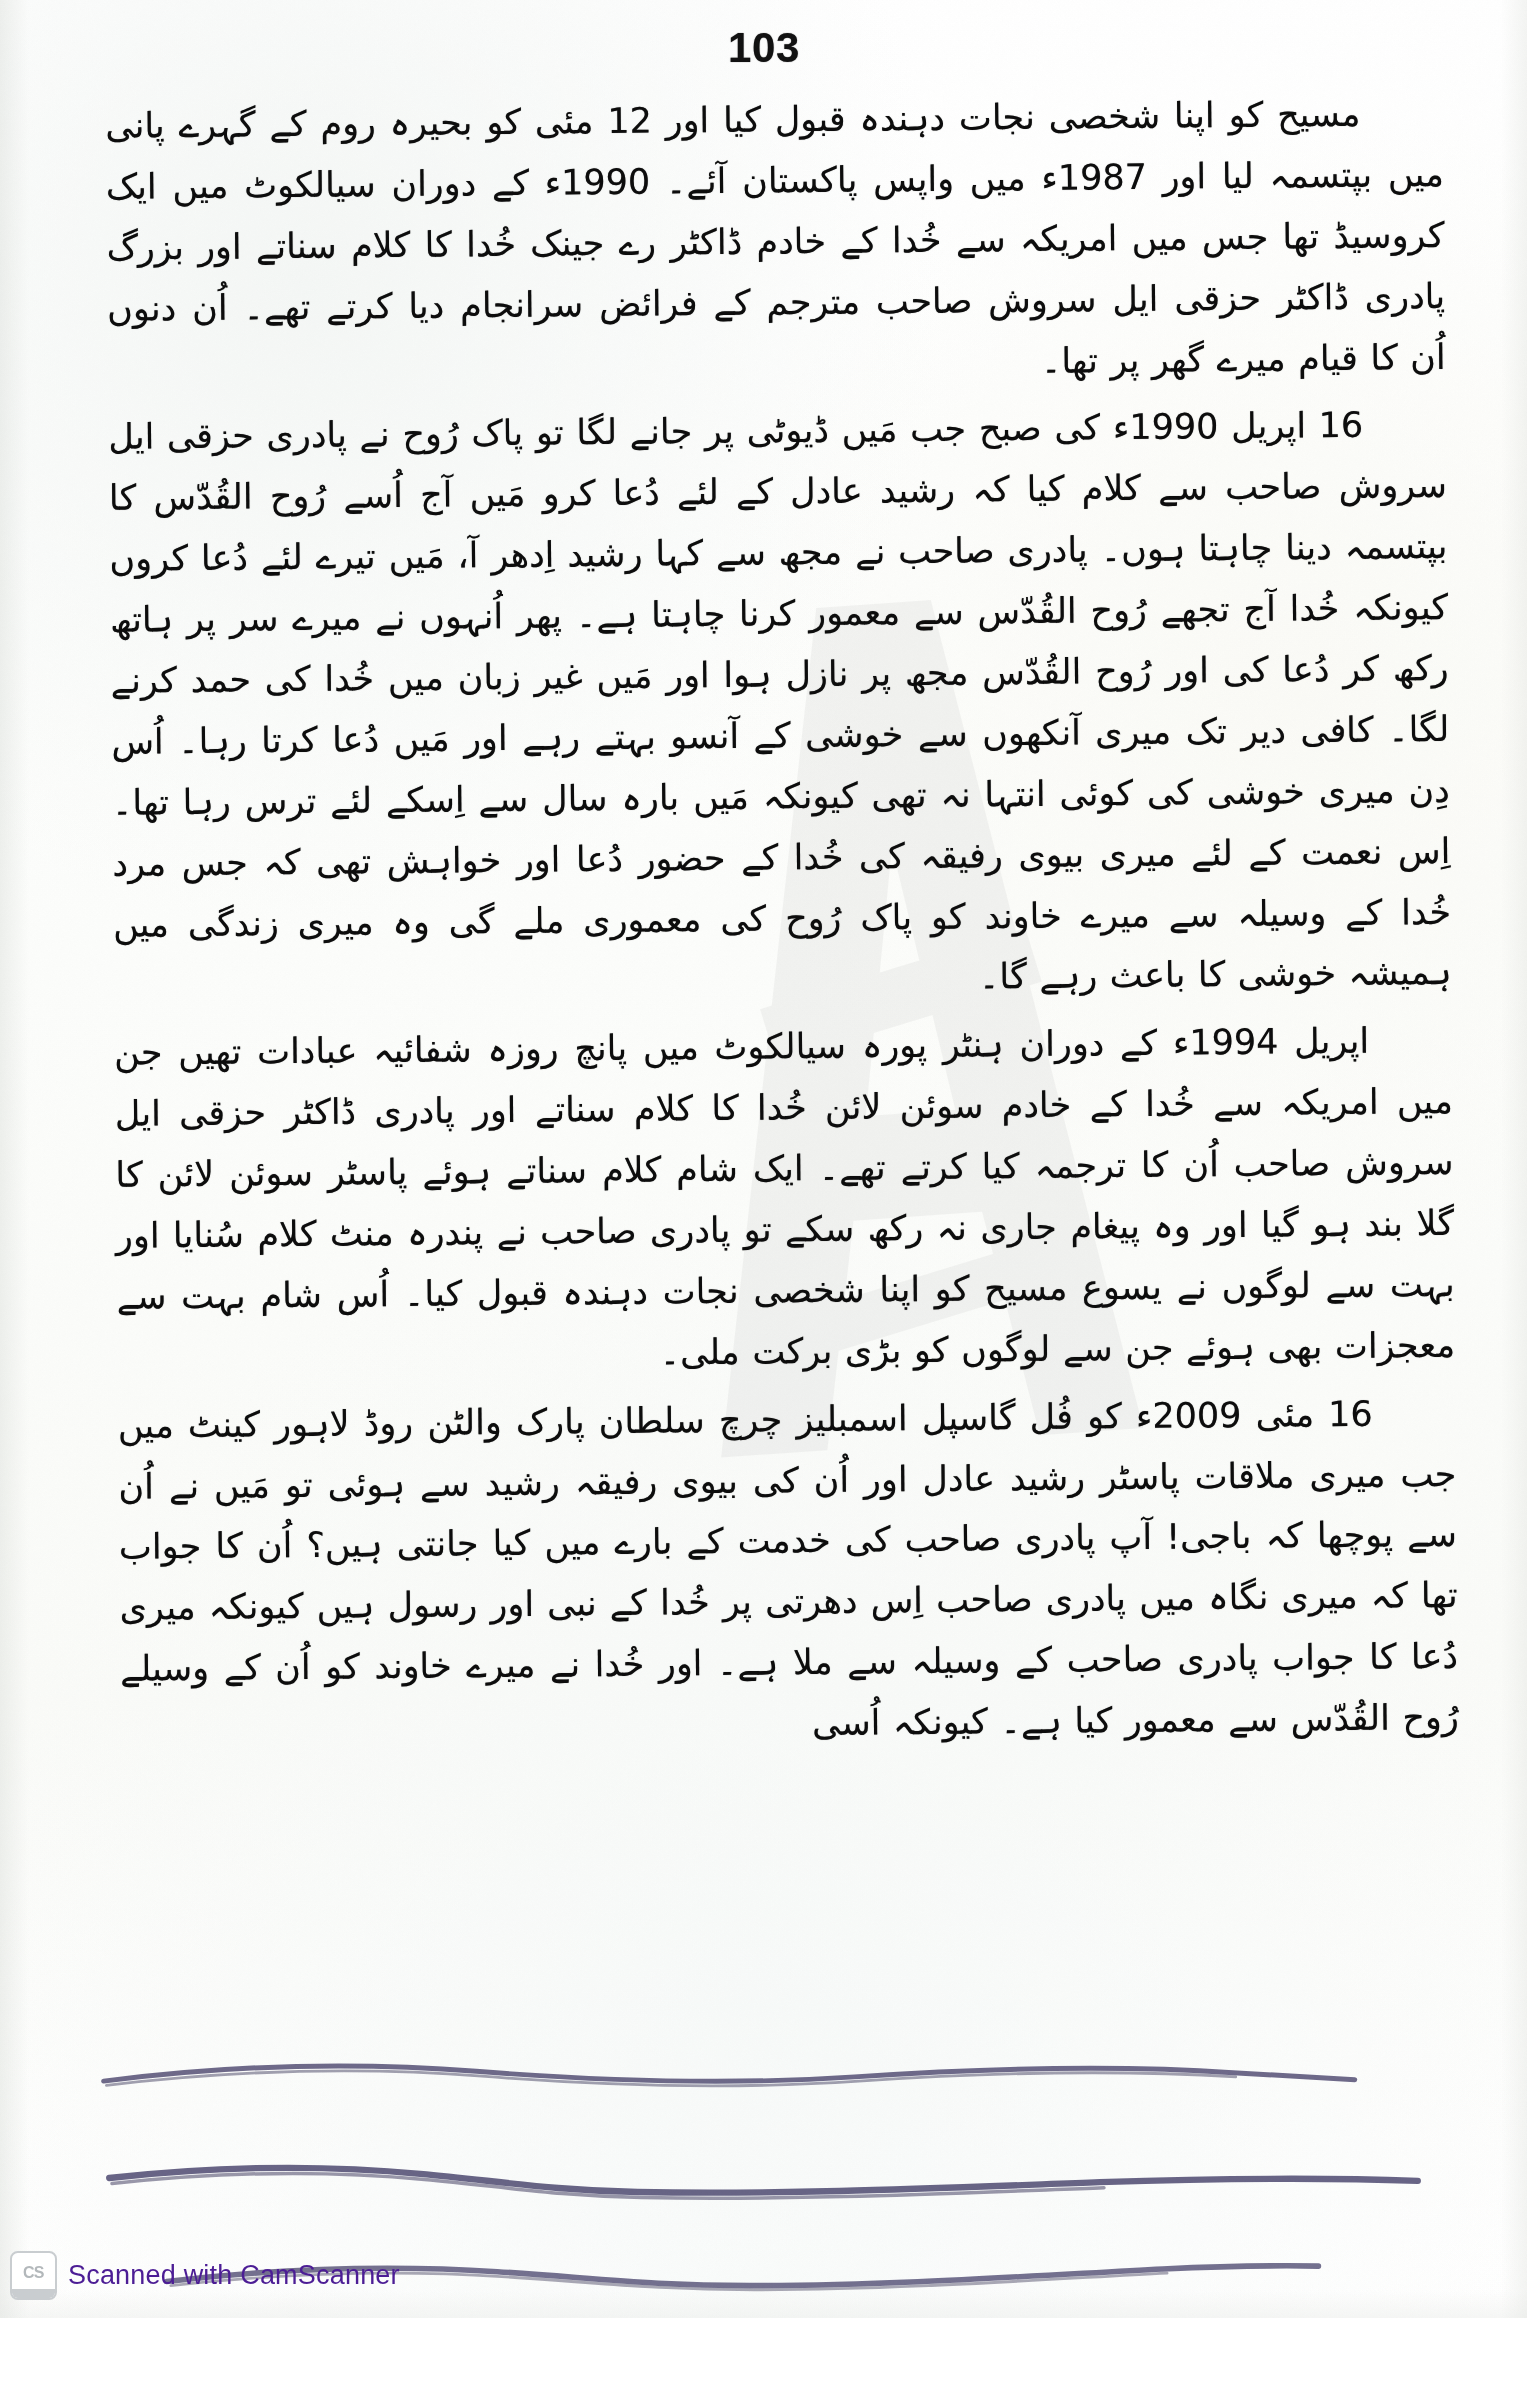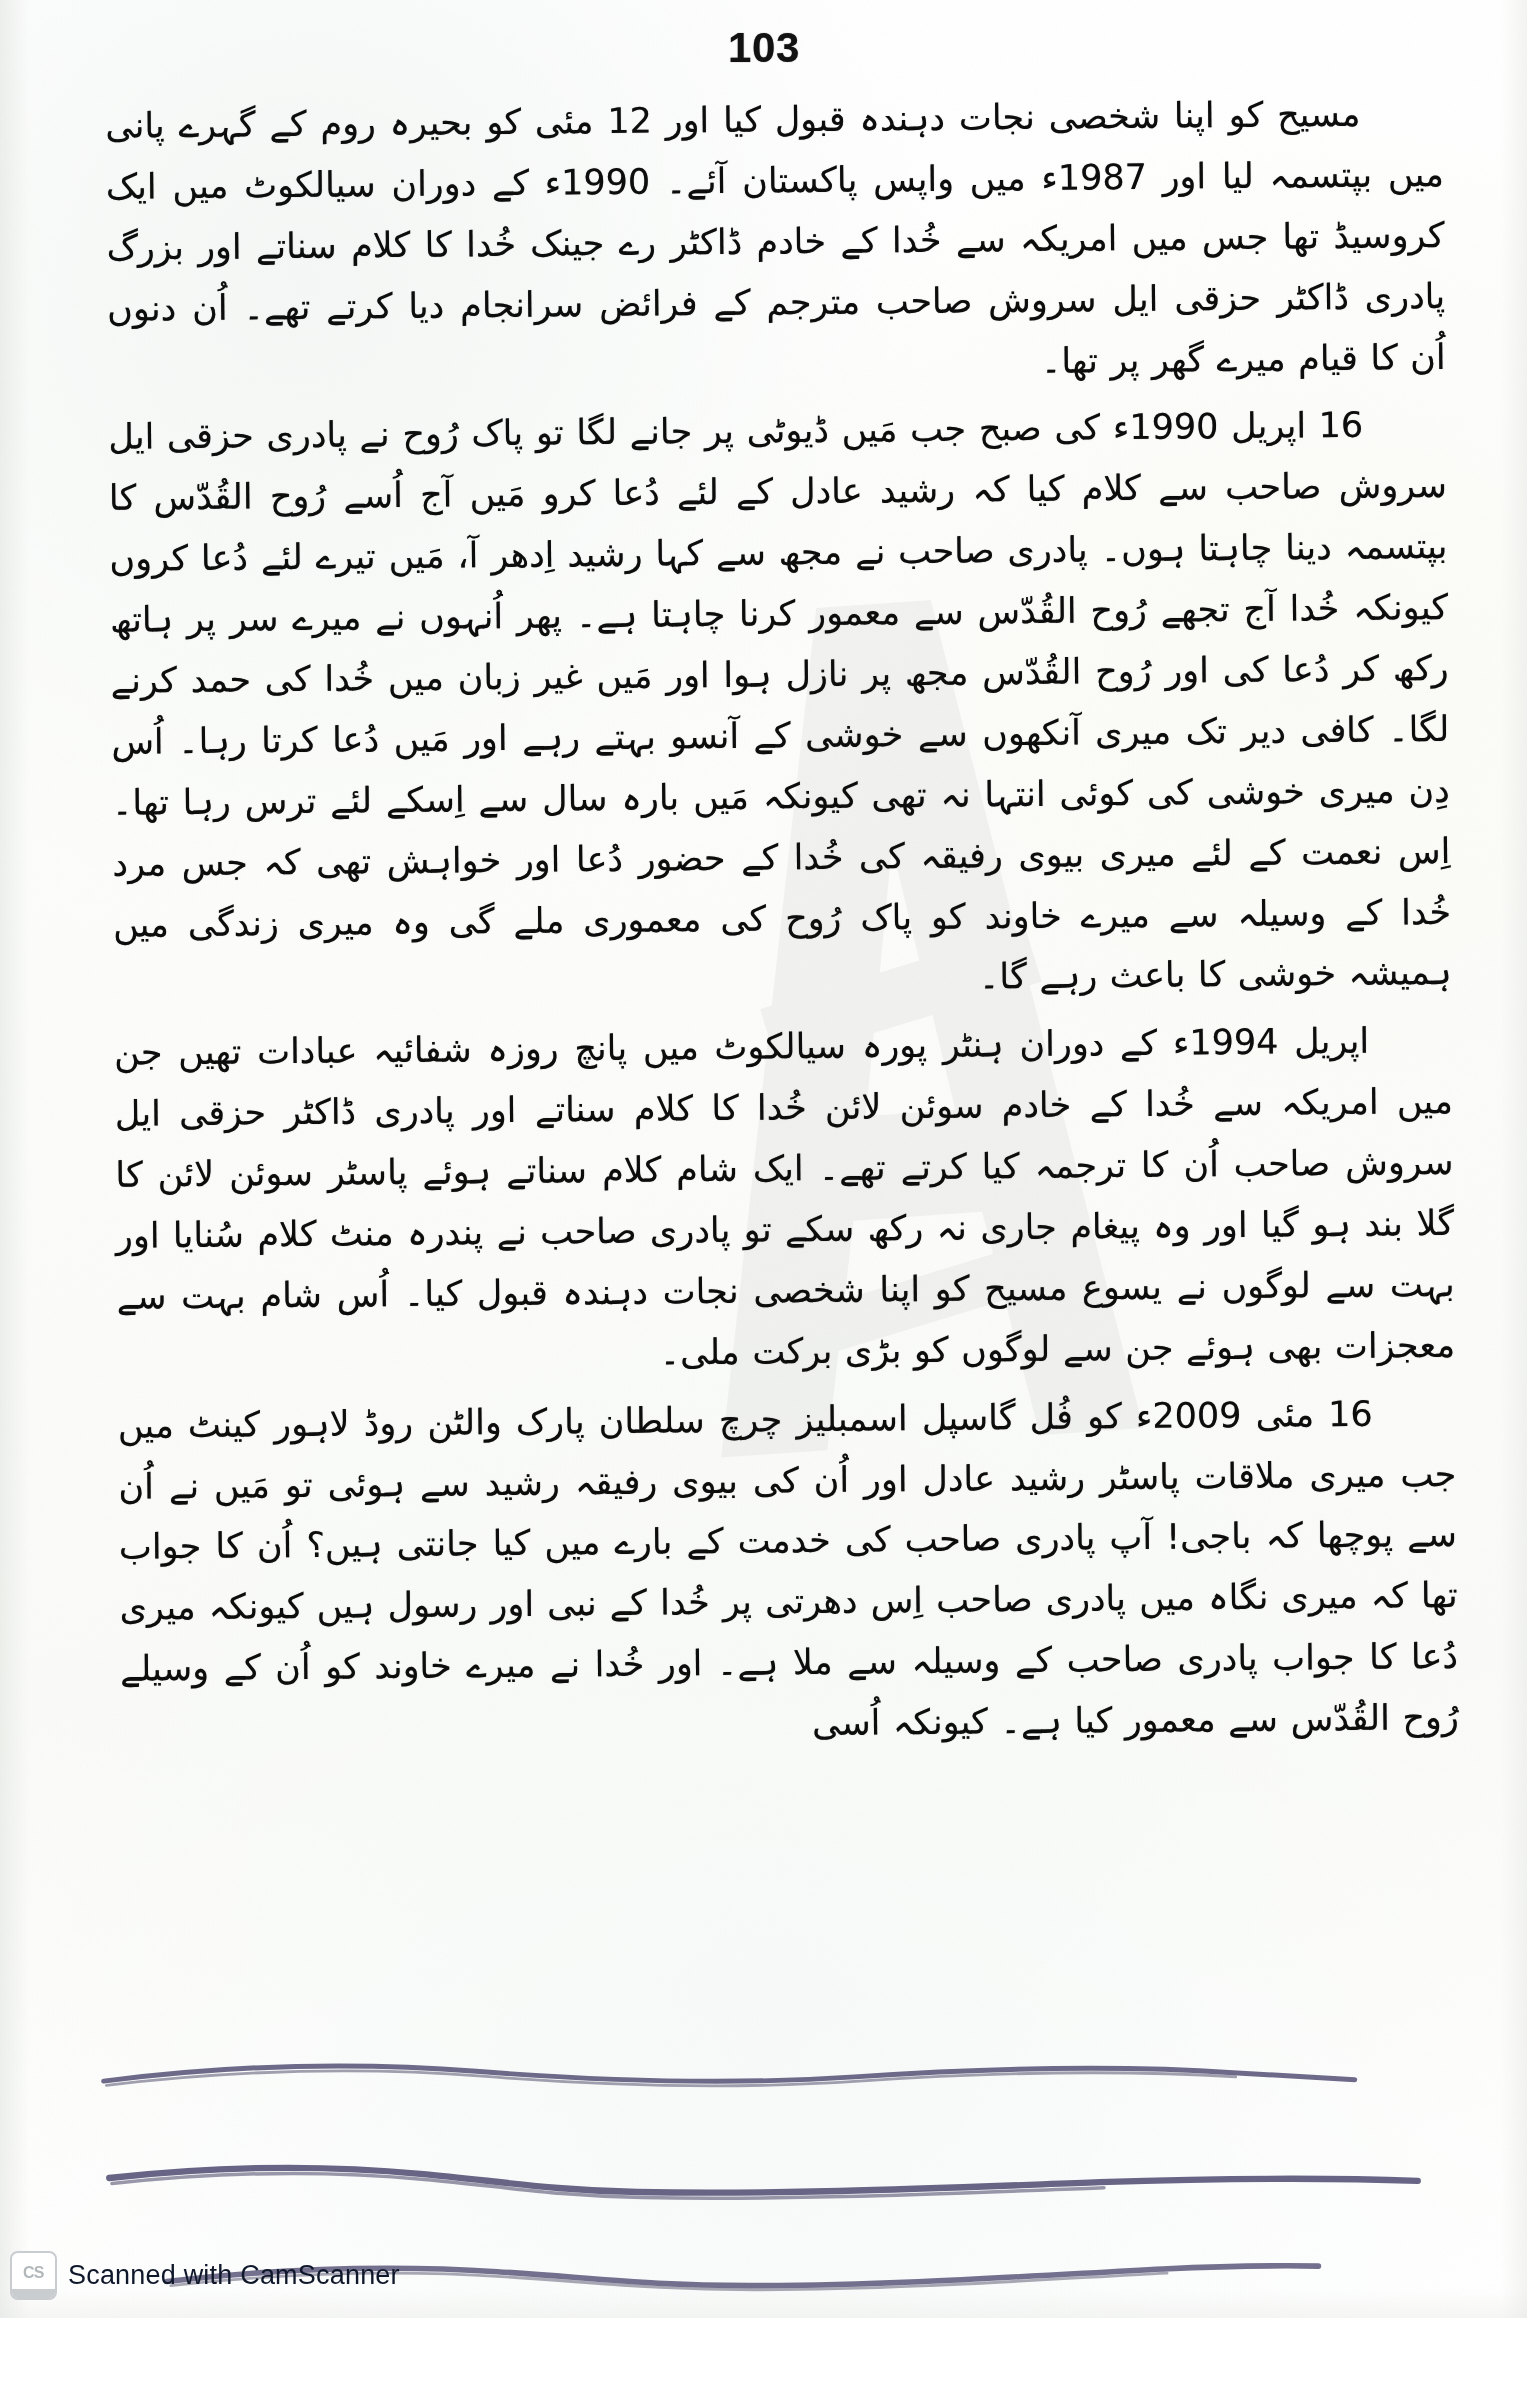--- a/index.html
+++ b/index.html
@@ -161,21 +161,21 @@
     content: "";
     position: absolute;
     left: 0; right: 0; bottom: 0;
     height: 9px;
     background: #c9cdd0;
   }
   .cs-badge span { position: relative; z-index: 2; transform: translateY(-3.5px); }
   .footer-label {
     font-family: "Liberation Sans", sans-serif;
     font-size: 27px;
-    color: #0f172a;
+    color: #4c1d95;
     letter-spacing: 0.2px;
   }
 
   
   .speckle {
     position: absolute;
     inset: 0;
     pointer-events: none;
     opacity: 0.38;
   }

